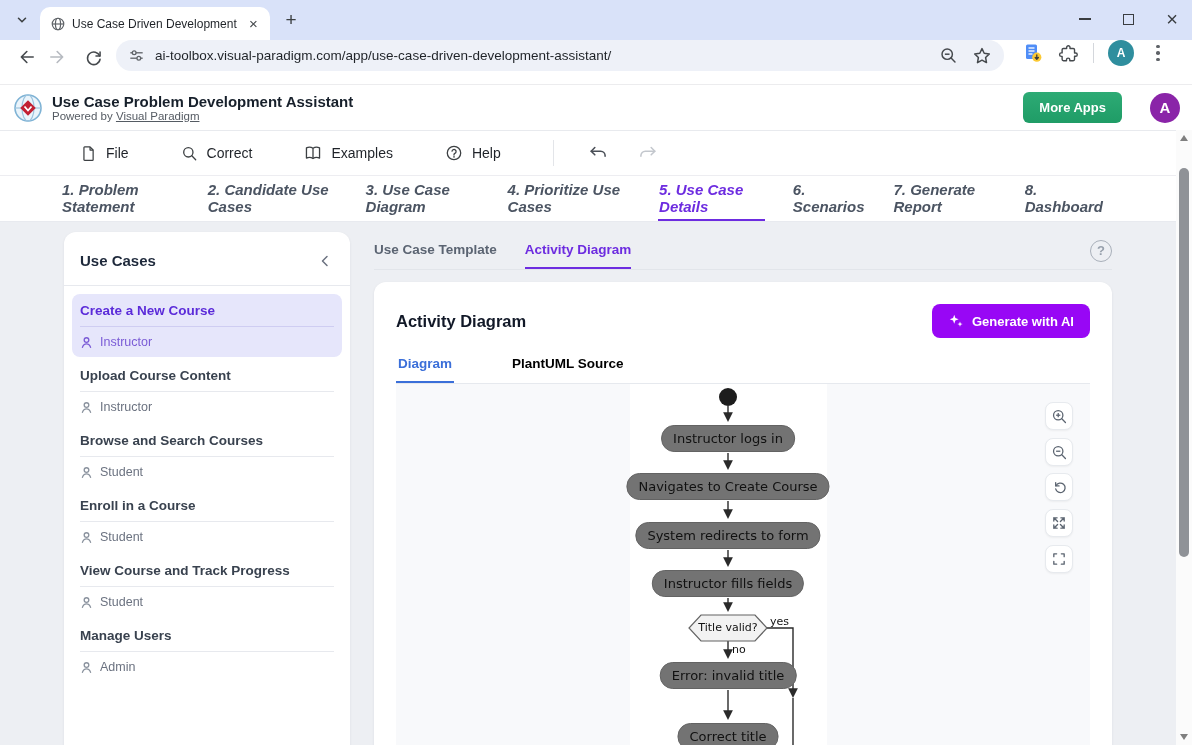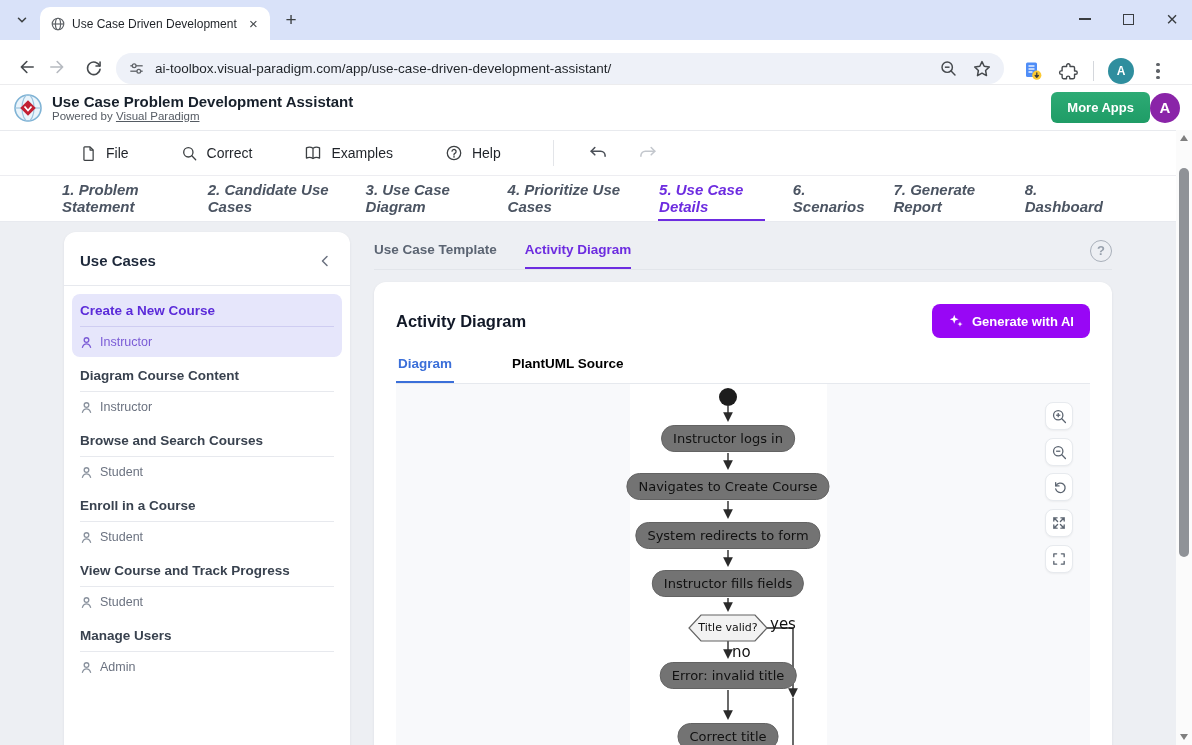--- a/index.html
+++ b/index.html
@@ -14,38 +14,38 @@
   .tab-title { font-size:12px; color:#1f2328; white-space:nowrap; overflow:hidden; flex:1; margin:0 6px; }
   .tab-close { width:17px; height:17px; border-radius:50%; display:flex; align-items:center; justify-content:center; color:#45494d; font-size:13px; }
   .tab-close::before { content:"×"; font-size:15px; line-height:1; }
   .newtab { width:26px; height:26px; margin:0 0 7px 8px; display:flex; align-items:center; justify-content:center; color:#3c4043; }
   .newtab::before { content:"+"; font-size:19px; font-weight:400; }
   .win-controls { position:absolute; right:14px; top:0; height:38px; display:flex; align-items:center; gap:32px; }
   .win-min { width:12px; height:2px; background:#3a3d41; display:inline-block; }
   .win-max { width:11px; height:11px; border:1.5px solid #3a3d41; display:inline-block; }
   .win-close::before { content:"×"; font-size:20px; color:#3a3d41; line-height:1; }
 
-  .addressbar { height:45px; background:#fff; display:flex; align-items:flex-end; padding:0 8px; border-bottom:1px solid #ececee; }
+  .addressbar { height:45px; background:#fff; display:flex; align-items:flex-start; padding:0 8px; border-bottom:1px solid #ececee; }
   .nav-btn { width:34px; height:34px; display:flex; align-items:center; justify-content:center; }
   .omnibox { flex:0 0 auto; width:888px; height:31px; background:#eef1f8; border-radius:16px; margin-left:6px; display:flex; align-items:center; padding:0 12px; }
   .omnibox-url { font-size:13.5px; color:#1f2328; margin-left:10px; white-space:nowrap; overflow:hidden; flex:1; }
   .omni-right { display:flex; align-items:center; gap:14px; margin-left:auto; }
   .browser-right { display:flex; align-items:center; gap:14px; margin-left:18px; }
   .chrome-sep { width:1px; height:20px; background:#d4d7dc; }
   .profile-avatar { width:26px; height:26px; border-radius:50%; background:#2f8e9e; color:#fff; font-size:12px; font-weight:bold; display:flex; align-items:center; justify-content:center; }
   .kebab { display:flex; flex-direction:column; gap:3px; padding:4px 8px; }
   .kebab i { width:3.5px; height:3.5px; border-radius:50%; background:#5f6368; }
 
   
   .appheader { height:46px; background:#fff; display:flex; align-items:center; padding:0 12px; border-bottom:1px solid #e8eaee; }
   .app-title-block { margin-left:8px; }
   .app-title { font-size:15px; font-weight:bold; color:#17202b; line-height:1.15; }
   .powered { font-size:11.5px; color:#555b63; }
   .powered a { color:#555b63; text-decoration:underline; }
-  .header-right { margin-left:auto; display:flex; align-items:center; gap:0; }
+  .header-right { margin-left:auto; display:flex; align-items:center; gap:28px; }
   .more-apps { background:linear-gradient(180deg,#2dab75,#1f9c66); color:#fff; font-size:13px; font-weight:bold; border:none; border-radius:6px; padding:8px 16px; }
   .user-avatar { width:30px; height:30px; border-radius:50%; background:#8a24a8; color:#fff; font-weight:bold; font-size:15px; display:flex; align-items:center; justify-content:center; }
 
   
   .toolbar { height:45px; background:#fff; display:flex; align-items:center; padding:0 80px; border-bottom:1px solid #ededf1; }
   .tool-item { display:flex; align-items:center; gap:9px; margin-right:52px; font-size:14px; color:#1f2329; }
   .tool-sep { width:1px; height:26px; background:#e3e5e9; margin:0 26px 0 0; }
   .tool-icon-btn { width:36px; height:30px; display:flex; align-items:center; justify-content:center; margin-right:14px; }
 
   
@@ -81,21 +81,21 @@
   .gen-btn { background:#9807f5; color:#fff; border:none; border-radius:8px; padding:9px 16px; font-size:13px; font-weight:bold; display:flex; align-items:center; gap:8px; }
   .inner-tabs { display:flex; margin-top:18px; border-bottom:1px solid #e6e9ee;gap:28px; }
   .inner-tab { font-size:13.5px; font-weight:bold; color:#000000; padding:0 2px 10px 2px; margin-right:28px; border-bottom:2px solid transparent; }
   .inner-tab.active { color:#3b6fd9; border-bottom-color:#3b6fd9; }
 
   .canvas { position:relative; height:372px; background:#f8f9fb; overflow:hidden; }
   .paper { position:absolute; left:234px; top:0; width:197px; height:100%; background:#fff; }
   .dg-svg { position:absolute; left:0; top:0; }
   .start-node { position:absolute; left:332px; top:4px; width:18px; height:18px; border-radius:50%; background:#1d1d1d; transform:translateX(-50%); }
   .act-node { position:absolute; transform:translateX(-50%); background:#737373; border:1px solid #636363; border-radius:13px; padding:5px 11px; font-family:"DejaVu Sans",sans-serif; font-size:13px; color:#111; white-space:nowrap; }
-  .dg-label { position:absolute; font-family:"DejaVu Sans",sans-serif; font-size:15px; color:#111; }
+  .dg-label { position:absolute; font-family:"DejaVu Sans",sans-serif; font-size:11px; color:#111; }
   .decision-text { position:absolute; left:332px; top:237px; transform:translateX(-50%); font-family:"DejaVu Sans",sans-serif; font-size:11px; color:#111;text-align:center; }
   .zbtn { position:absolute; left:649px; width:28px; height:28px; background:#fff; border:1px solid #e7eaee; border-radius:8px; box-shadow:0 1px 2px rgba(0,0,0,.05); display:flex; align-items:center; justify-content:center; color:#5b6470; }
 
   
   .scrollbar { position:absolute; right:0; top:130px; width:16px; height:615px; background:#fbfbfb; }
   .sb-up { position:absolute; top:5px; left:4px; width:0; height:0; border-left:4px solid transparent; border-right:4px solid transparent; border-bottom:6px solid #7f7f7f; }
   .sb-down { position:absolute; bottom:5px; left:4px; width:0; height:0; border-left:4px solid transparent; border-right:4px solid transparent; border-top:6px solid #7f7f7f; }
   .sb-thumb { position:absolute; top:38px; left:3px; width:10px; height:389px; border-radius:5px; background:#8f9297; }
 
   svg { display:block; }
@@ -275,21 +275,21 @@
           <div class="uc-div"></div>
           <div class="uc-actor">
               <svg width="13" height="13" viewBox="0 0 14 14">
                 <circle cx="7" cy="4.4" r="2.5" fill="none" stroke="#7a5bd6" stroke-width="1.4"></circle>
                 <path d="M2.6 12.3c.8-2.7 2.5-3.9 4.4-3.9s3.6 1.2 4.4 3.9" fill="none" stroke="#7a5bd6" stroke-width="1.4" stroke-linecap="round"></path>
               </svg>
               <span>Instructor</span>
             </div>
         </div>
         <div class="uc-item">
-          <div class="uc-title">Diagram Course Content</div>
+          <div class="uc-title">Upload Course Content</div>
           <div class="uc-div"></div>
           <div class="uc-actor">
               <svg width="13" height="13" viewBox="0 0 14 14">
                 <circle cx="7" cy="4.4" r="2.5" fill="none" stroke="#8a929e" stroke-width="1.4"></circle>
                 <path d="M2.6 12.3c.8-2.7 2.5-3.9 4.4-3.9s3.6 1.2 4.4 3.9" fill="none" stroke="#8a929e" stroke-width="1.4" stroke-linecap="round"></path>
               </svg>
               <span>Instructor</span>
             </div>
         </div>
         <div class="uc-item">

